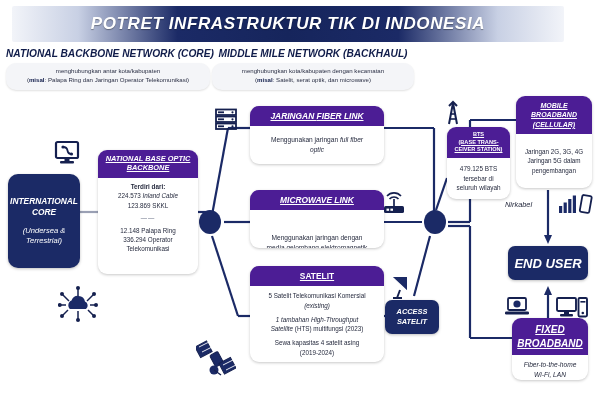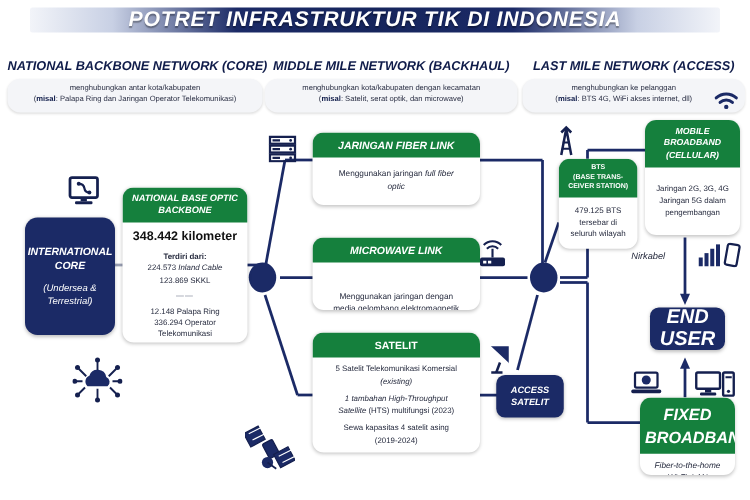--- a/index.html
+++ b/index.html
@@ -7,21 +7,21 @@
   body {
     font-family: "Liberation Sans", sans-serif;
     background: #ffffff;
     position: relative;
     overflow: hidden;
   }
   #stage { position: absolute; left: 0; top: 0; width: 600px; height: 400px; }
 
   
   .title-banner {
-    position: absolute; left: 24px; top: 6px; width: 552px; height: 20px;
+    position: absolute; left: 12px; top: 6px; width: 552px; height: 36px;
     background: linear-gradient(90deg, #f2f4f9 0%, #c8d0e4 12%, #1b2a66 30%, #16255c 50%, #1b2a66 70%, #c8d0e4 88%, #f2f4f9 100%);
     border-radius: 2px;
     display: flex; align-items: center; justify-content: center;
   }
   .title-text {
     color: #ffffff;
     font-size: 17px;
     font-weight: bold;
     font-style: italic;
     letter-spacing: 0.6px;
@@ -57,28 +57,29 @@
   
   .card {
     position: absolute;
     background: #ffffff;
     border-radius: 9px;
     box-shadow: 0 1px 3px rgba(0,0,0,.22);
     overflow: hidden;
     display: flex; flex-direction: column;
   }
   .card-head {
-    background: #15803d;
+    background: #4c1d95;
     color: #ffffff;
     font-weight: bold;
     font-style: italic;
     text-align: center;
     padding: 5px 4px;
     font-size: 8.4px;
     line-height: 1.2;
+    text-decoration: underline;
   }
   .card-body {
     flex: 1;
     text-align: center;
     color: #1f2438;
     padding: 5px 5px;
     font-size: 6.6px;
     line-height: 1.5;
     display: flex; flex-direction: column; justify-content: center;
   }
@@ -86,21 +87,20 @@
   .solid-box {
     position: absolute;
     background: #1b2a66;
     color: #fff;
     border-radius: 10px;
     display: flex; flex-direction: column;
     align-items: center; justify-content: center;
     text-align: center;
     font-weight: bold; font-style: italic;
     box-shadow: 0 1px 3px rgba(0,0,0,.25);
-    margin-left: 12px;
   }
 
   .em { font-style: italic; }
   .bold { font-weight: bold; }
   .divider-dash { color: #6b7288; letter-spacing: 1px; }
 
   
   #wires { position: absolute; left: 0; top: 0; width: 600px; height: 400px; }
   .icon { position: absolute; }
 </style>
@@ -170,32 +170,20 @@
   </div>
 
   <div class="section-head" style="left:212px; top:48px; width:202px;">
     <div class="section-title">MIDDLE MILE NETWORK (BACKHAUL)</div>
     <div class="section-sub">
       <span>menghubungkan kota/kabupaten dengan kecamatan</span><br>
       (<b>misal</b><span>: Satelit, serat optik, dan microwave)</span>
     </div>
   </div>
 
-  <div class="section-head" style="left:418px; top:48px; width:178px;">
-    <div class="section-title">LAST MILE NETWORK (ACCESS)</div>
-    <div class="section-sub" style="padding-right:24px;">
-      <span>menghubungkan ke pelanggan</span><br>
-      (<b>misal</b><span>: BTS 4G, WiFi akses internet, dll)</span>
-    </div>
-    <svg class="wifi-badge" width="22" height="17" viewBox="0 0 24 18">
-      <path d="M12 16.4a1.9 1.9 0 1 0 0-3.8 1.9 1.9 0 0 0 0 3.8z" fill="#1b2a66"></path>
-      <path d="M6.6 10.6a8 8 0 0 1 10.8 0" stroke="#1b2a66" stroke-width="2.6" fill="none" stroke-linecap="round"></path>
-      <path d="M3.2 6.6a13 13 0 0 1 17.6 0" stroke="#1b2a66" stroke-width="2.6" fill="none" stroke-linecap="round"></path>
-    </svg>
-  </div>
 
   <svg class="icon" style="left:54px; top:140px;" width="26" height="26" viewBox="0 0 26 26">
     <rect x="2" y="2" width="22" height="16" rx="1.6" fill="none" stroke="#15204f" stroke-width="2.2"></rect>
     <path d="M9 7 q4 0 4.5 3.5 Q14 14 17.5 14" stroke="#15204f" stroke-width="1.8" fill="none"></path>
     <circle cx="9" cy="7" r="1.6" fill="#15204f"></circle>
       <circle cx="17.5" cy="14" r="1.6" fill="#15204f"></circle>
     <rect x="10.5" y="18" width="5" height="3" fill="#15204f"></rect>
     <rect x="6" y="21" width="14" height="2.4" rx="1" fill="#15204f"></rect>
   </svg>
 
@@ -206,21 +194,20 @@
     <div style="font-weight:normal; font-size:7.6px;">(Undersea &amp;</div>
     <div style="font-weight:normal; font-size:7.6px;">Terrestrial)</div>
   </div>
 
   <div class="card" style="left:98px; top:150px; width:100px; height:124px;">
     <div class="card-head" style="font-size:7.4px;">
       <span>NATIONAL BASE OPTIC</span><br>
       <span>BACKBONE</span>
     </div>
     <div class="card-body" style="justify-content:flex-start; padding-top:4px; font-size:6.3px;">
-      <div style="font-size:10px; font-weight:bold; color:#111; margin-bottom:4px;">348.442 kilometer</div>
       <div class="bold">Terdiri dari:</div>
       <div><span>224.573</span> <span class="em">Inland Cable</span></div>
       <div>123.869 SKKL</div>
       <div class="divider-dash" style="margin:3px 0;">——</div>
       <div>12.148 Palapa Ring</div>
       <div>336.294 Operator Telekomunikasi</div>
     </div>
   </div>
 
   <svg class="icon" style="left:58px; top:284px;" width="40" height="40" viewBox="0 0 40 40">
@@ -370,40 +357,40 @@
   <svg class="icon" style="left:558px; top:194px;" width="20" height="20" viewBox="0 0 20 20">
     <rect x="1" y="12" width="3.2" height="7" fill="#1b2a66"></rect>
     <rect x="5.6" y="8.5" width="3.2" height="10.5" fill="#1b2a66"></rect>
     <rect x="10.2" y="5" width="3.2" height="14" fill="#1b2a66"></rect>
     <rect x="14.8" y="1.5" width="3.2" height="17.5" fill="#1b2a66"></rect>
   </svg>
   <svg class="icon" style="left:578px; top:194px;" width="16" height="20" viewBox="0 0 16 20">
     <rect x="3" y="1.5" width="9.5" height="17" rx="1.6" fill="none" stroke="#15204f" stroke-width="1.8" transform="rotate(10 8 10)"></rect>
   </svg>
 
-  <div class="solid-box" style="left:508px; top:246px; width:60px; height:34px; font-size:16px; border-radius:7px;">
+  <div class="solid-box" style="left:508px; top:246px; width:80px; height:34px; font-size:13px; border-radius:7px;">
     <div>END USER</div>
   </div>
 
   <svg class="icon" style="left:504px; top:296px;" width="26" height="22" viewBox="0 0 26 22">
     <rect x="4" y="2" width="18" height="12" rx="1.2" fill="none" stroke="#15204f" stroke-width="1.8"></rect>
     <circle cx="13" cy="8" r="3.6" fill="#1b2a66"></circle>
     <rect x="1" y="15.5" width="24" height="3" rx="1.3" fill="#15204f"></rect>
   </svg>
   <svg class="icon" style="left:556px; top:296px;" width="32" height="22" viewBox="0 0 32 22">
     <rect x="1" y="2" width="19" height="13" rx="1.2" fill="none" stroke="#15204f" stroke-width="1.9"></rect>
     <rect x="8" y="15" width="5" height="3" fill="#15204f"></rect>
     <rect x="4" y="18" width="13" height="2.4" rx="1" fill="#15204f"></rect>
     <rect x="22.5" y="2" width="8.5" height="18.5" rx="1.2" fill="none" stroke="#15204f" stroke-width="1.9"></rect>
     <circle cx="26.8" cy="17" r="1.3" fill="#15204f"></circle>
     <rect x="24.4" y="5" width="5" height="1.6" fill="#15204f"></rect>
   </svg>
 
   <div class="card" style="left:512px; top:318px; width:76px; height:62px;">
-    <div class="card-head" style="font-size:13px; line-height:1.35;">
+    <div class="card-head" style="font-size:10px; line-height:1.35;">
       <span>FIXED</span><br>
       <span>BROADBAND</span>
     </div>
     <div class="card-body em" style="font-size:6.6px;">
       <div>Fiber-to-the-home</div>
       <div>Wi-Fi, LAN</div>
     </div>
   </div>
 
 </div>

